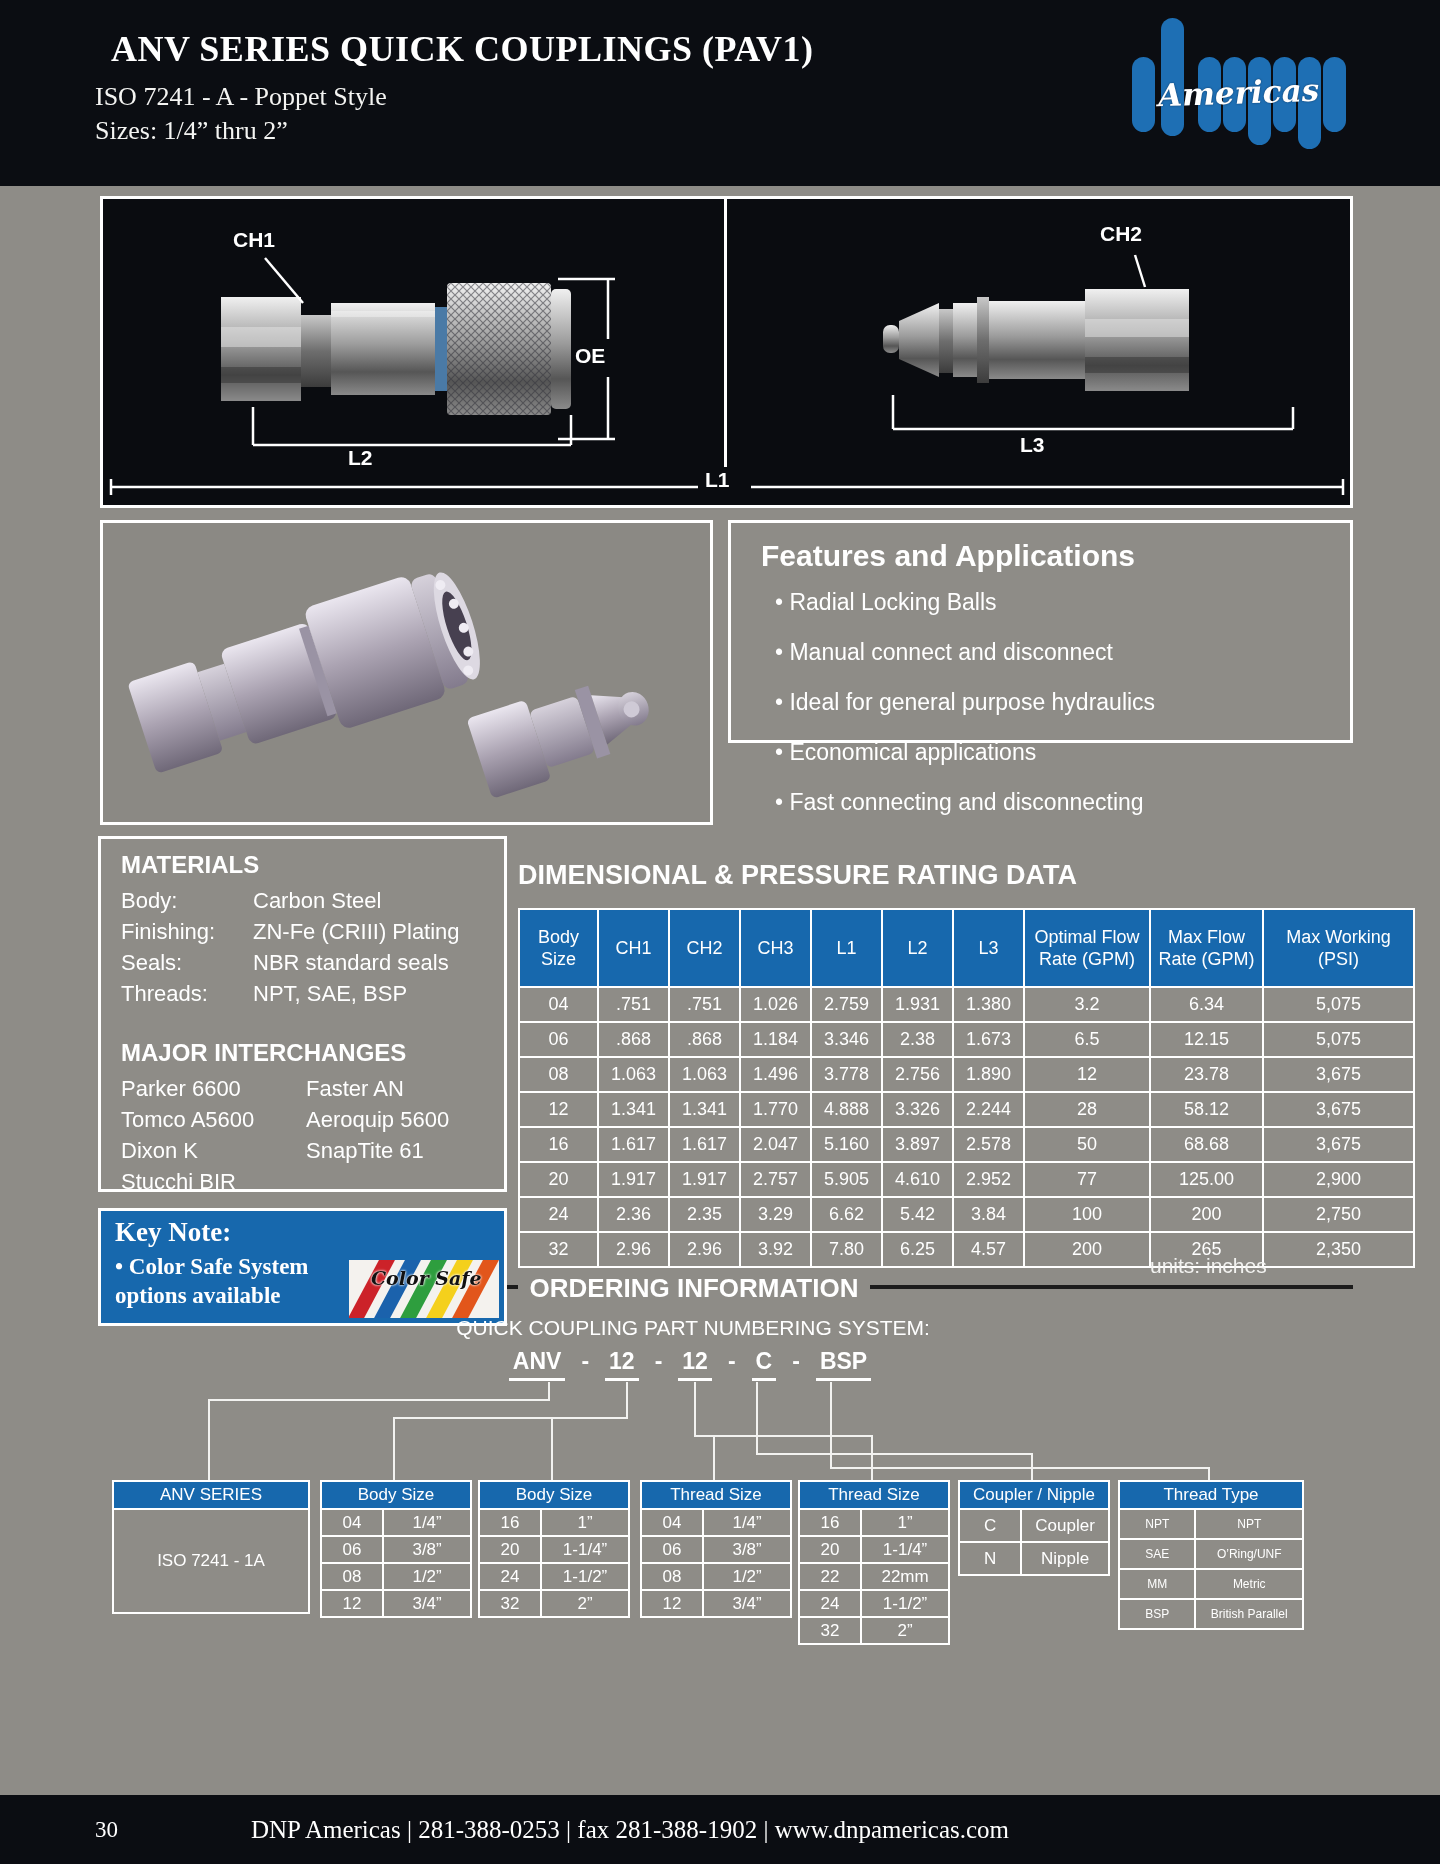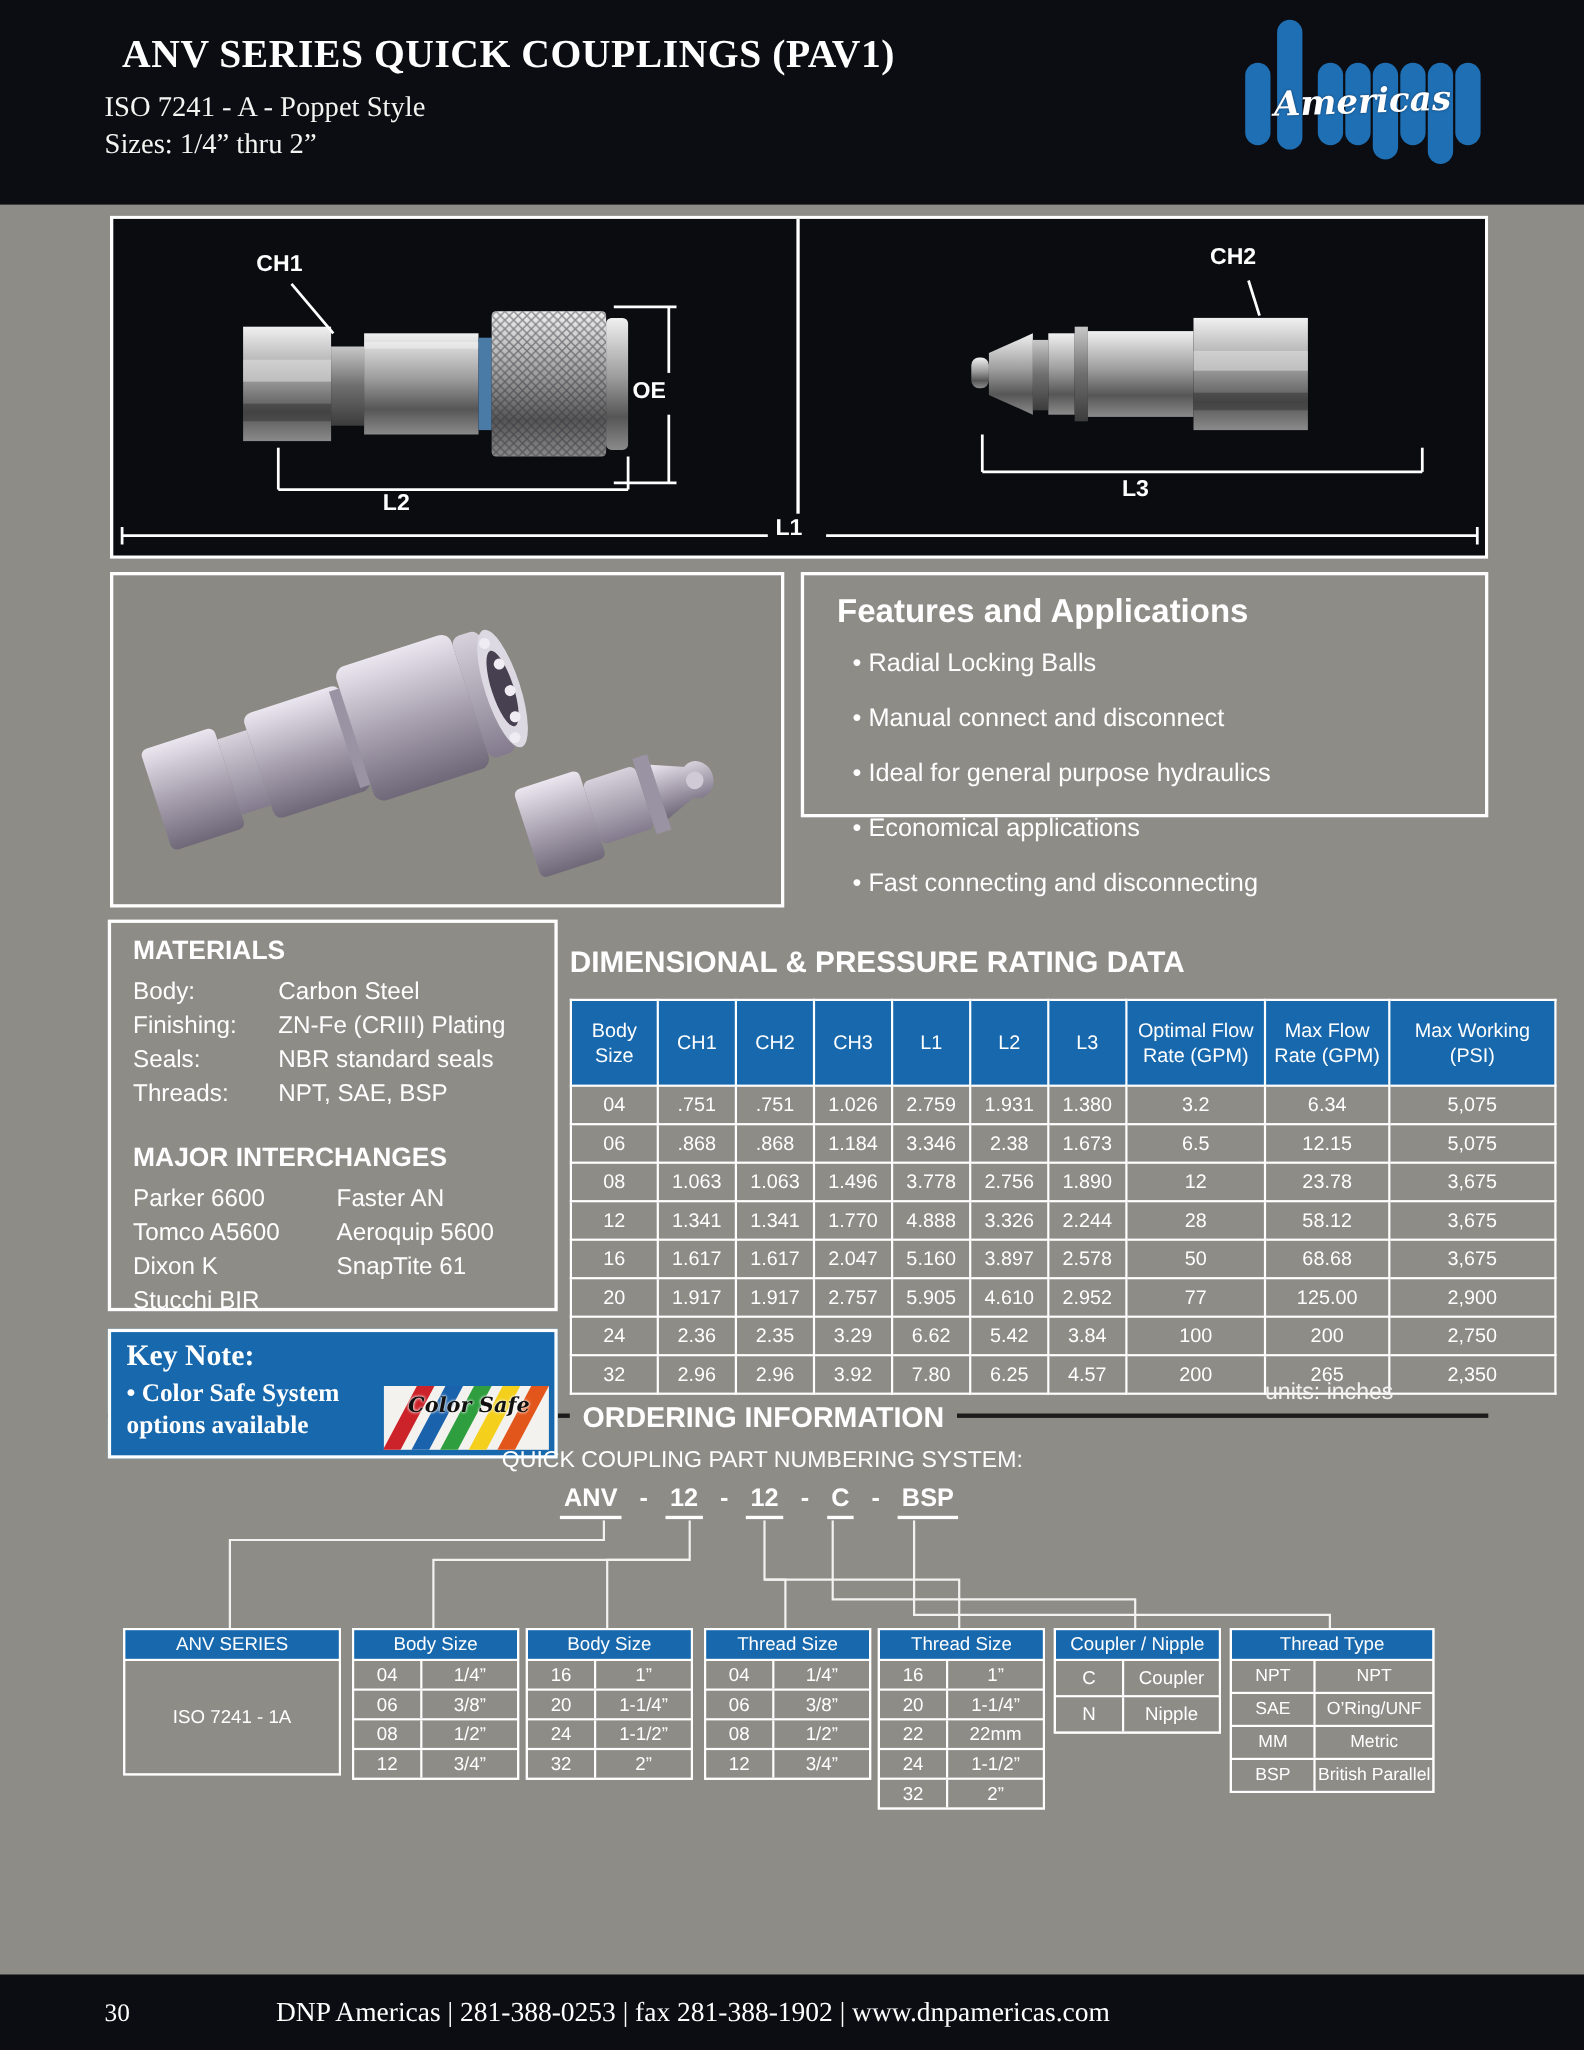--- a/index.html
+++ b/index.html
@@ -73,21 +73,21 @@
   .ord-sub{position:absolute;left:420px;top:1316px;width:546px;text-align:center;color:#fff;font-size:21px;z-index:4;}
   .part-number{position:absolute;left:440px;top:1348px;width:500px;display:flex;justify-content:center;
                gap:16px;color:#fff;font-weight:bold;font-size:23px;}
   .pn-token{border-bottom:3px solid #fff;padding:0 4px 3px;}
   .pn-dash{padding-bottom:3px;}
   .connectors{position:absolute;left:0;top:1382px;z-index:0;}
   .ot{position:absolute;border:2px solid #fff;background:#fff;font-size:17px;color:#fff;text-align:center;}
   .ot-header{background:#1768ad;height:26px;line-height:26px;}
   .ot-row{display:flex;background:#8e8c87;margin-top:2px;height:25px;line-height:25px;}
   .ot-cn .ot-row{height:31px;line-height:31px;}
-  .ot-tt .ot-row{height:28px;line-height:28px;font-size:16px;}
+  .ot-tt .ot-row{height:28px;line-height:28px;font-size:12px;}
   .ot-k{width:42%;border-right:2px solid #fff;box-sizing:border-box;}
   .ot-v{flex:1;}
   .ot-tall{margin-top:2px;height:102px;background:#8e8c87;display:flex;align-items:center;justify-content:center;}
   .ot0{left:112px;top:1480px;width:194px;}
   .ot1{left:320px;top:1480px;width:148px;}
   .ot2{left:478px;top:1480px;width:148px;}
   .ot3{left:640px;top:1480px;width:148px;}
   .ot4{left:798px;top:1480px;width:148px;}
   .ot5{left:958px;top:1480px;width:148px;}
   .ot6{left:1118px;top:1480px;width:182px;}

